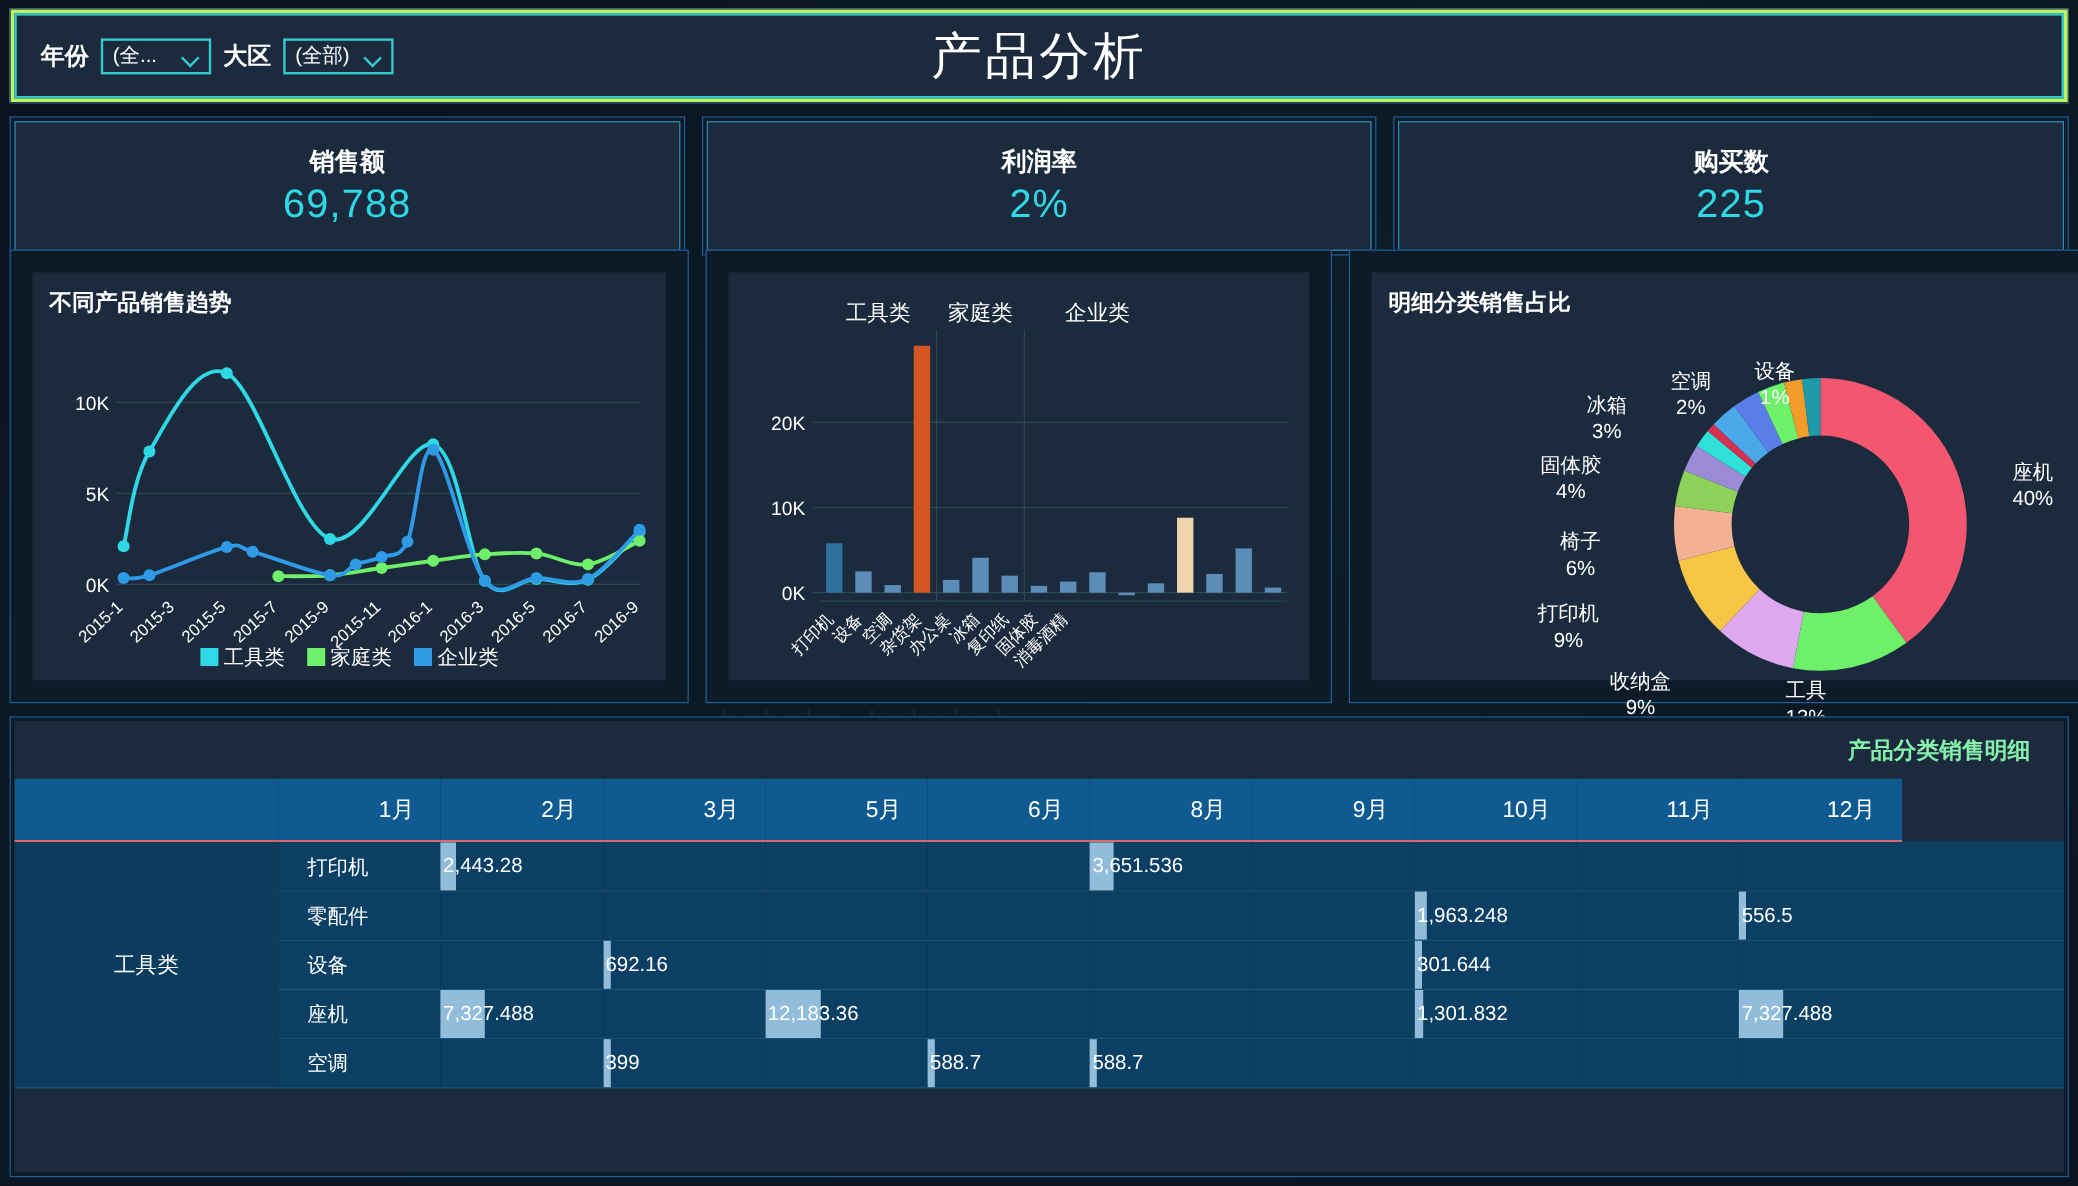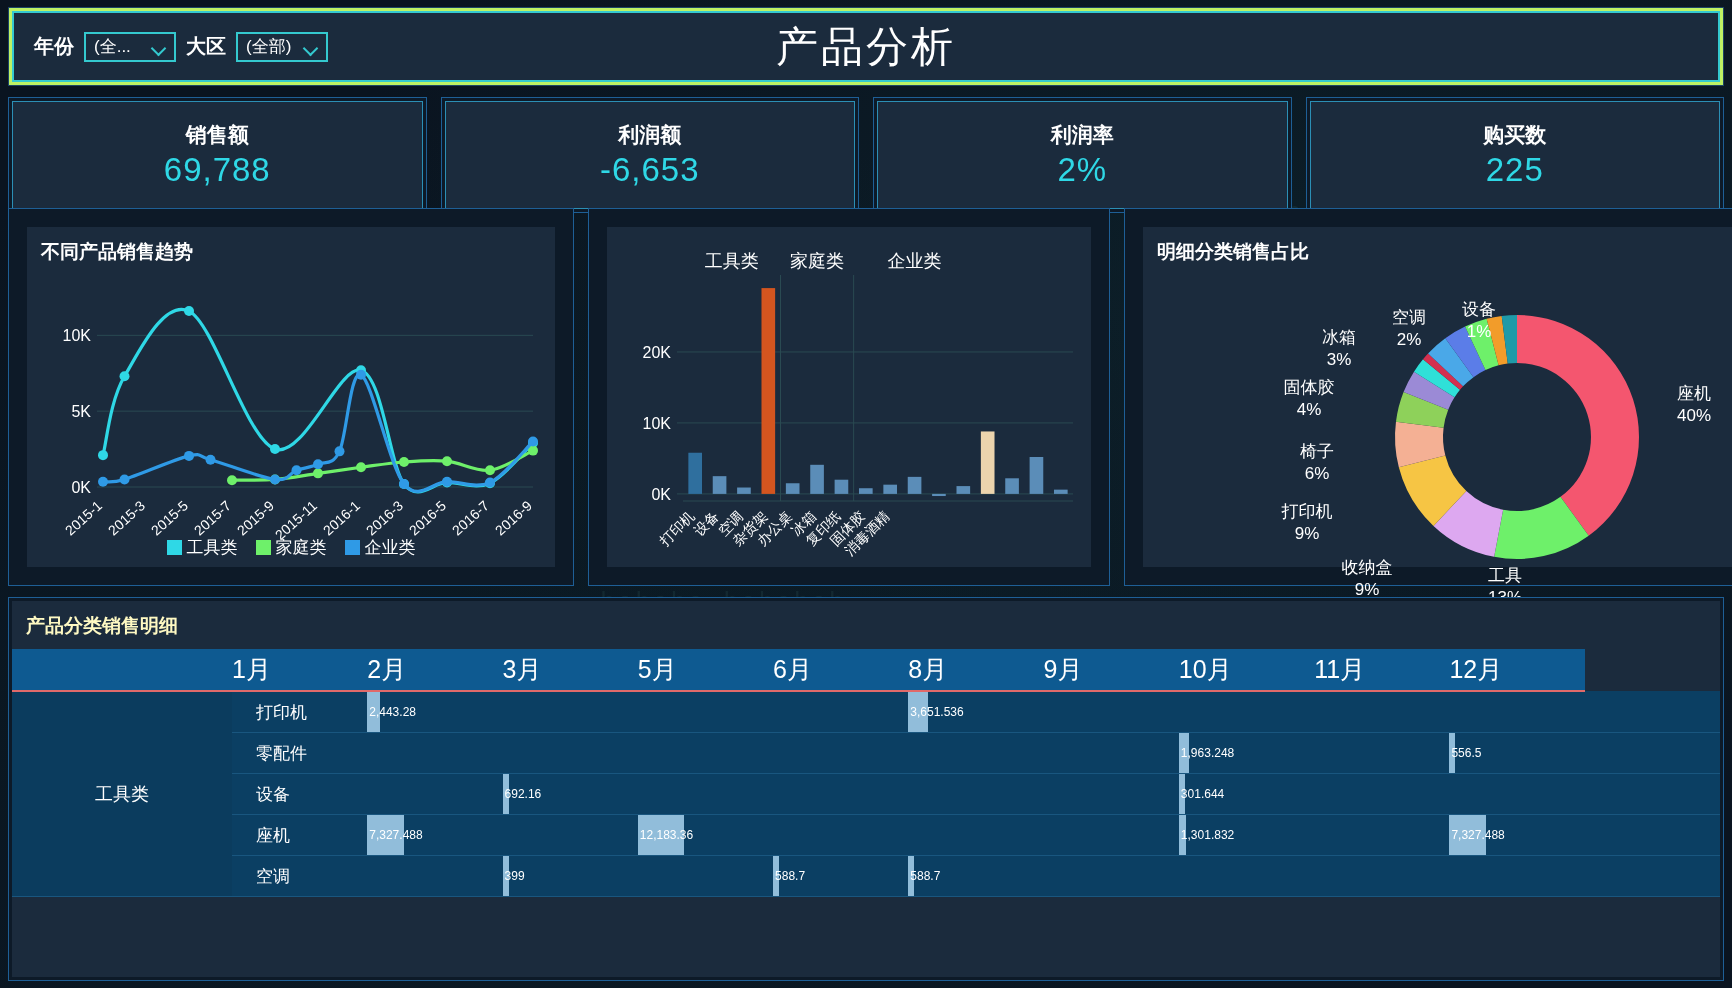--- a/index.html
+++ b/index.html
@@ -90,35 +90,35 @@
   .legend-item { display: flex; align-items: center; gap: 5px; }
   .legend-swatch { width: 15px; height: 15px; }
   .legend-text { font-size: 17px; color: #ffffff; }
 
   .grp-hdr { fill: #ffffff; font-size: 18px; font-family: "Liberation Sans", sans-serif; }
 
   
   .table-card { position: absolute; left: 8px; top: 597px; width: 1716px; height: 384px;
                 border: 1px solid #1e5f96; background: #0d1a28; padding: 3px; }
   .table-inner { width: 100%; height: 100%; background: #1b2b3d; overflow: hidden; }
-  .table-title { font-size: 19px; font-weight: bold; color: #fef9c3; padding: 12px 28px 10px 14px; }
+  .table-title { font-size: 19px; font-weight: bold; color: #86efac; padding: 12px 28px 10px 14px; text-align: right; }
   table { width: 100%; border-collapse: collapse; table-layout: fixed; }
   thead th {
-    background: #0e5a91; color: #ffffff; font-size: 25px; font-weight: normal;
-    height: 42px; text-align: left; padding-right: 22px;
+    background: #0e5a91; color: #ffffff; font-size: 19px; font-weight: normal;
+    height: 52px; text-align: right; padding-right: 22px;
     border-bottom: 2px solid #e06a6a;
   }
   thead th.spacer { border-bottom: 2px solid #e06a6a; }
   tbody td { height: 40px; font-size: 17px; color: #ffffff; background: #0b3f63;
              border-bottom: 1px solid #19567f; position: relative; }
   td.cat { background: #0b3c5e; text-align: center; font-size: 18px; vertical-align: middle; }
   td.sub { background: #0b3f63; padding-left: 24px; font-size: 17px; }
   .cell-wrap { position: relative; height: 100%; }
   .cell-bar { position: absolute; top: 0; bottom: 0; background: #a9d4ef; opacity: .85; }
-  .cell-num { position: absolute; top: 50%; transform: translateY(-50%); font-size: 12px;
+  .cell-num { position: absolute; top: 50%; transform: translateY(-50%); font-size: 17px;
               color: #ffffff; white-space: nowrap; padding-left: 2px; }
 </style>
 </head>
 <body>
 
 <div class="bg-noise"></div>
 <div class="watermark" style="left:1180px; top:198px;">babababab</div>
 <div class="watermark" style="left:600px; top:588px;">bababa bababab</div>
 <div class="watermark" style="left:1100px; top:630px;">ba bababa</div>
 
@@ -138,26 +138,20 @@
     </div>
     <div class="dash-title">产品分析</div>
   </div>
 </div>
 
 <div class="kpi-row">
   <div class="kpi">
       <div class="kpi-inner">
     <div class="kpi-label">销售额</div>
     <div class="kpi-value">69,788</div>
-  </div>
-    </div>
-  <div class="kpi">
-      <div class="kpi-inner">
-    <div class="kpi-label">利润额</div>
-    <div class="kpi-value">-6,653</div>
   </div>
     </div>
   <div class="kpi">
       <div class="kpi-inner">
     <div class="kpi-label">利润率</div>
     <div class="kpi-value">2%</div>
   </div>
     </div>
   <div class="kpi">
       <div class="kpi-inner">

